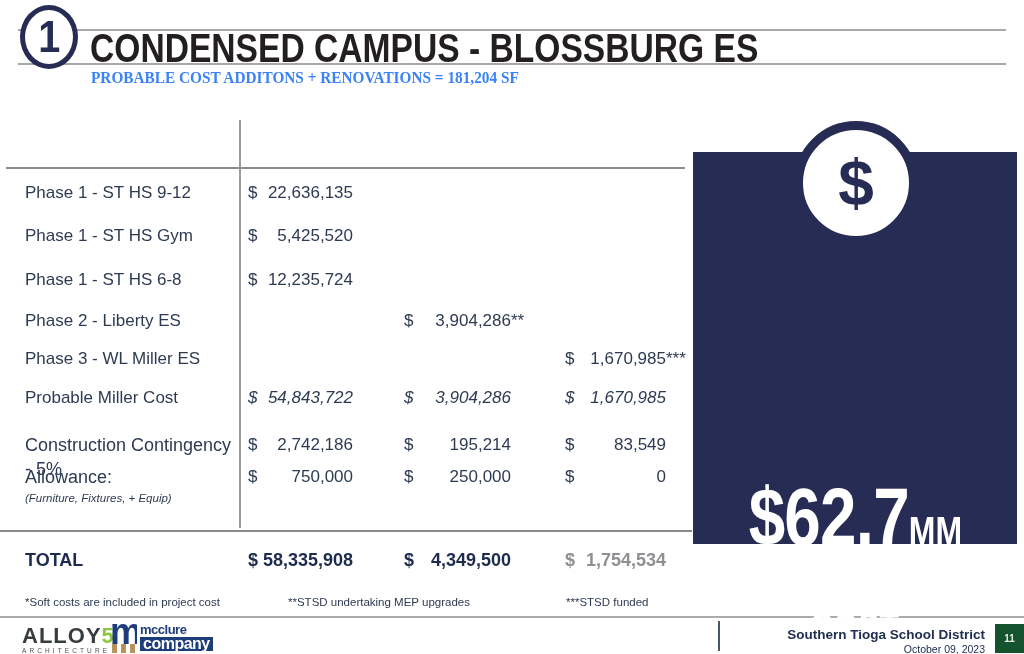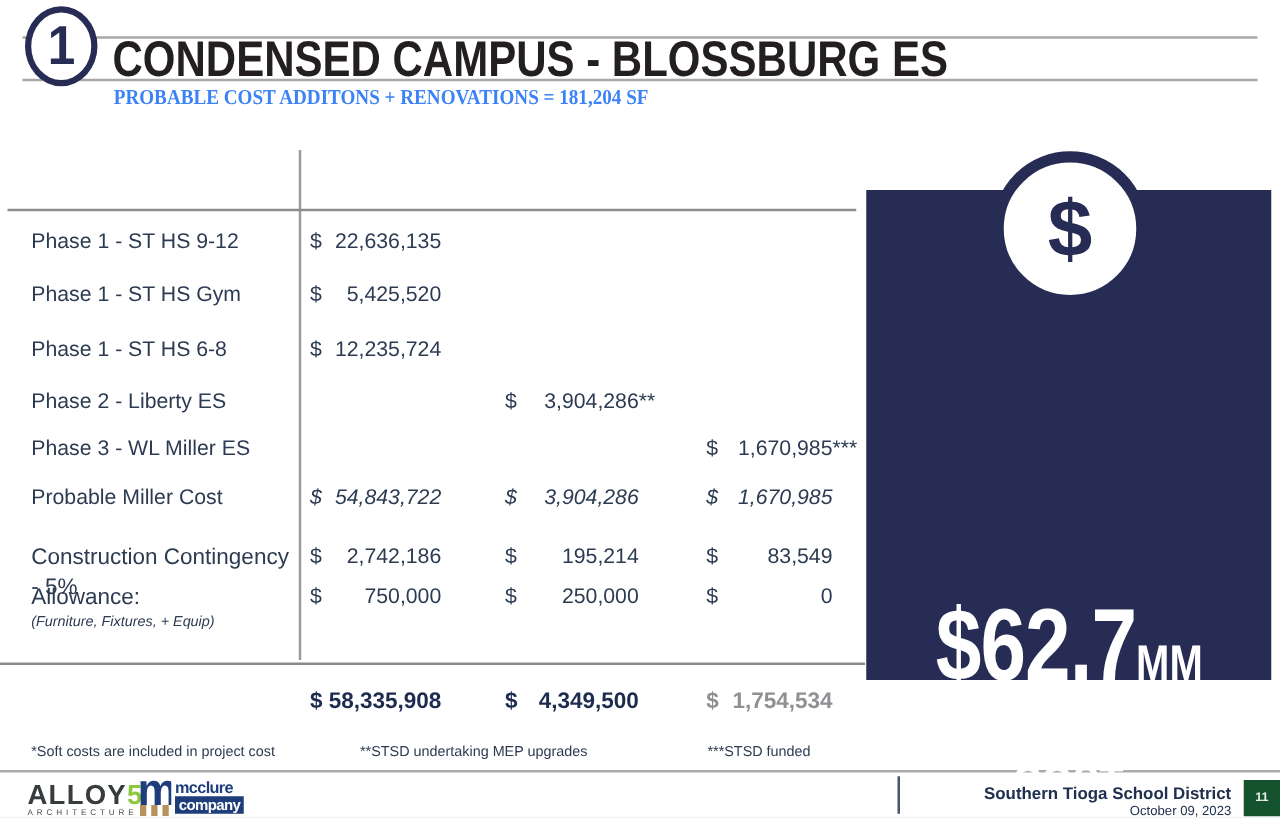--- a/index.html
+++ b/index.html
@@ -65,21 +65,21 @@
   #alloy-name { font-size:22px; font-weight:bold; color:#373c3e; letter-spacing:1px; line-height:20px; }
   #alloy-name .five { color:#8dc63f; }
   #alloy-sub { font-size:6.5px; color:#4a4f52; letter-spacing:3.1px; margin-top:1px; }
   #mcclure-logo { position:absolute; left:110px; top:623px; display:flex; gap:3px; align-items:flex-start; }
   .mc-icon { position:relative; width:27px; height:30px; overflow:hidden; }
   .mc-icon .m { position:absolute; top:-9px; left:0; font-size:36px; font-weight:bold; color:#1e3d7b; line-height:1.0; }
   .mc-bars { position:absolute; bottom:0; left:2px; display:flex; gap:4px; }
   .mc-bar { width:5px; height:9px; background:#b5935a; }
   .mc-text { display:flex; flex-direction:column; }
   .mc-line1 { font-size:13px; font-weight:bold; color:#1e3d7b; line-height:14px; letter-spacing:-0.5px; }
-  .mc-line2 { font-size:12px; font-weight:bold; color:#fff; background:#1e3d7b; line-height:14px; padding:0 3px; letter-spacing:-0.5px; }
+  .mc-line2 { font-size:16px; font-weight:bold; color:#fff; background:#1e3d7b; line-height:14px; padding:0 3px; letter-spacing:-0.5px; }
   #footer-divider { position:absolute; left:718px; top:621px; width:2px; height:30px; background:#4a5568; }
   #district-block { position:absolute; right:39px; top:628px; text-align:right; color:#20304f; }
   #district-name { font-size:13.5px; font-weight:bold; line-height:14px; }
   #district-date { font-size:10.5px; line-height:13px; margin-top:1px; }
   #page-badge {
     position:absolute; left:995px; top:624px; width:29px; height:29px; background:#14532d;
     display:flex; align-items:center; justify-content:center;
     color:rgba(255,255,255,0.9); font-size:10px; font-weight:bold;
   }
 </style>
@@ -192,20 +192,21 @@
     <div class="cell c-v3 money">
       <span>$</span>
         <span>0</span>
     </div>
   </div>
   <div class="trow" style="top:490px">
     <div class="cell sub-label">(Furniture, Fixtures, + Equip)</div>
   </div>
 
   <div class="trow" id="row-total" style="top:548px">
+    <div class="cell c-label">TOTAL</div>
     <div class="cell c-v1 money">
       <span>$</span>
         <span>58,335,908</span>
     </div>
     <div class="cell c-v2 money">
       <span>$</span>
         <span>4,349,500</span>
     </div>
     <div class="cell c-v3 money">
       <span>$</span>

